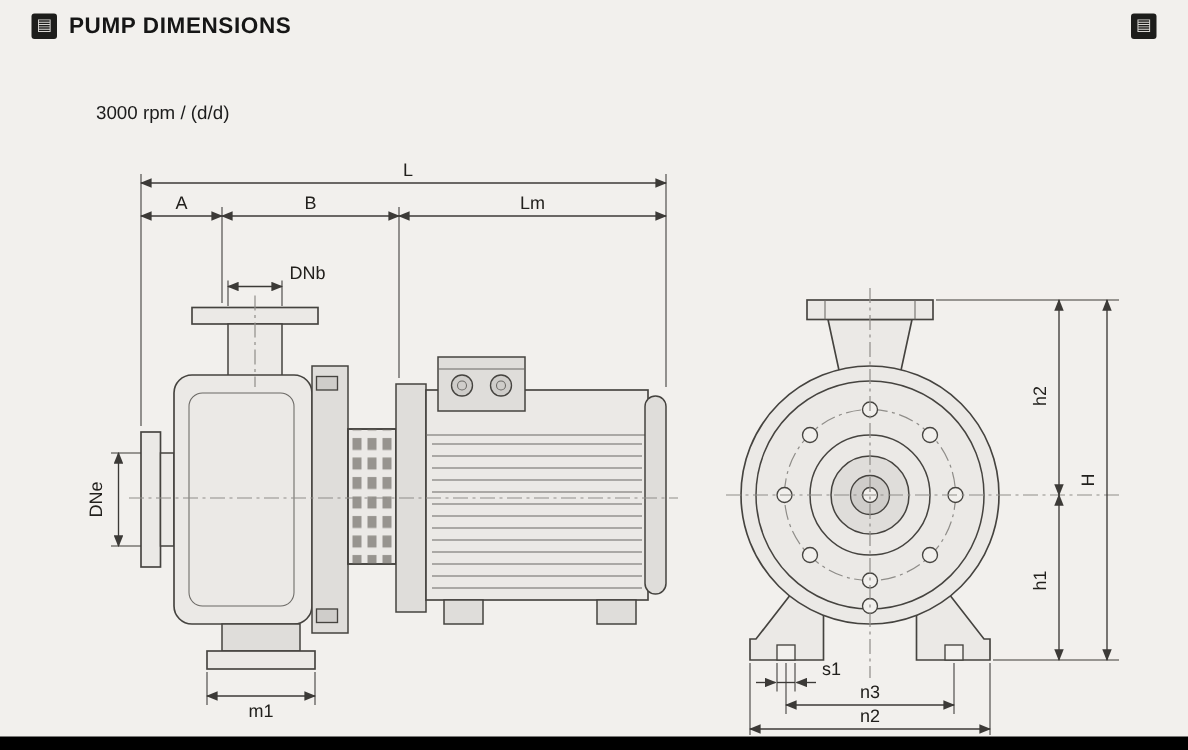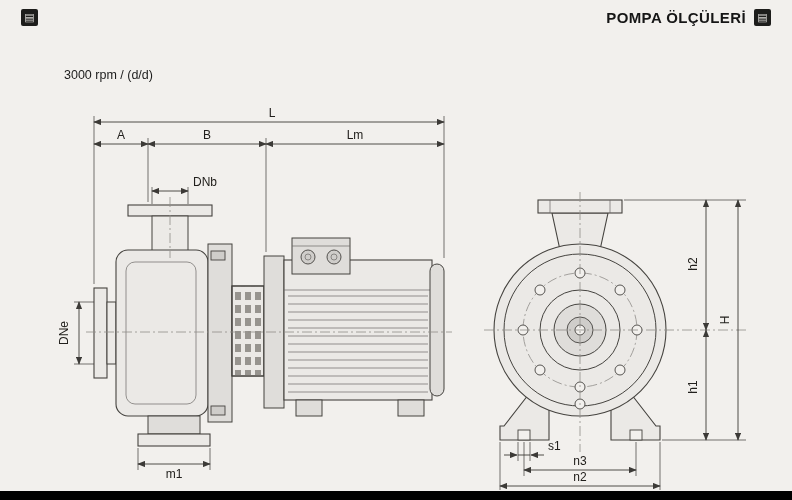--- a/index.html
+++ b/index.html
@@ -39,21 +39,21 @@
   .dim { fill:none; stroke:#3c3a37; stroke-width:.9; }
   .ext { fill:none; stroke:#3c3a37; stroke-width:.7; }
   .hole{ fill:#f2f0ed; stroke:#45433f; stroke-width:.9; }
   .footer-bar { position:absolute; left:0; top:491px; width:792px; height:9px; background:#000; }
 </style>
 </head>
 <body>
 
 <div class="header">
   <span class="icon-box icon-left"><span>▤</span></span>
-  <h1 class="title title-right">POMPA ÖLÇÜLERİ</h1>
+  <h1 class="title title-left">PUMP DIMENSIONS</h1>
   <span class="icon-box icon-right"><span>▤</span></span>
 </div>
 
 <div class="subtitle">3000 rpm / (d/d)</div>
 
 <svg class="drawing" width="792" height="500" viewBox="0 0 792 500">
   <defs>
     <marker id="arr" viewBox="0 0 10 8" refX="9" refY="4" markerWidth="9" markerHeight="7" orient="auto-start-reverse">
       <path d="M0,0 L10,4 L0,8 Z" fill="#3c3a37"></path>
     </marker>

